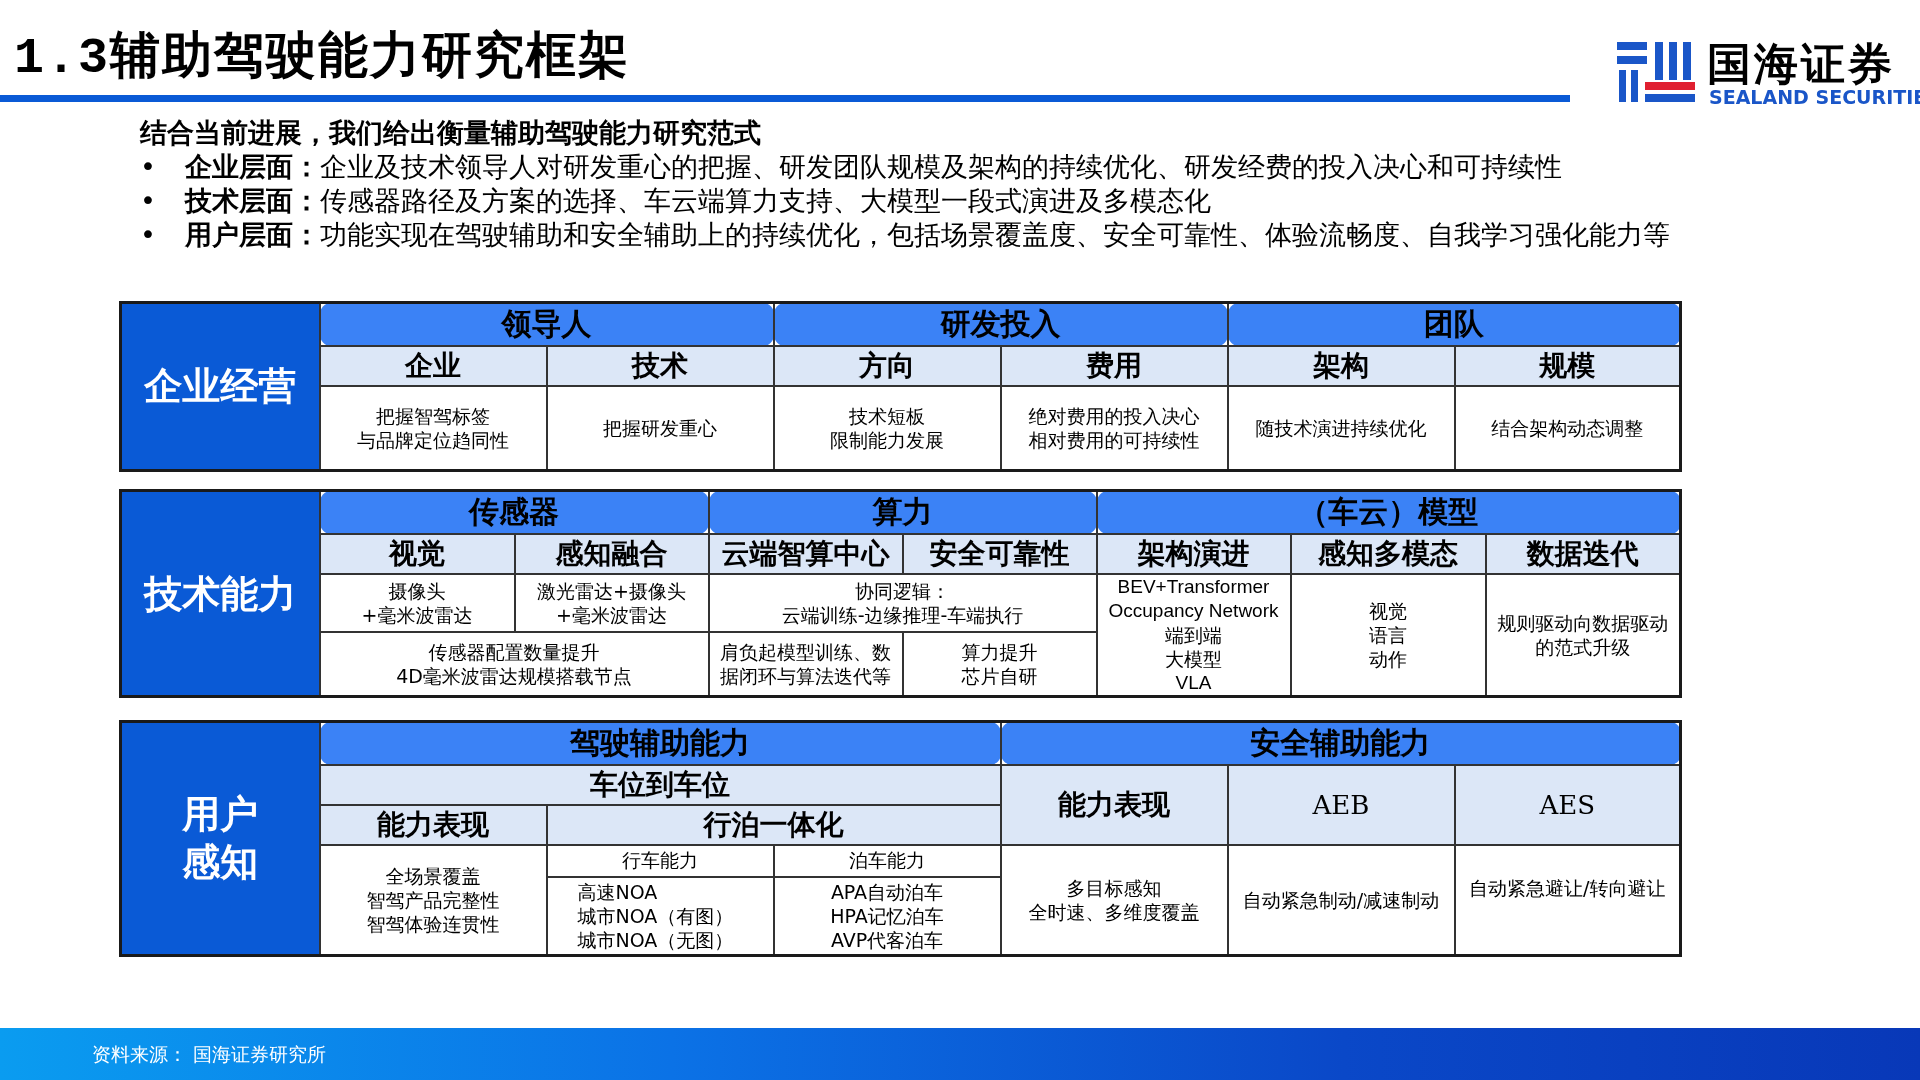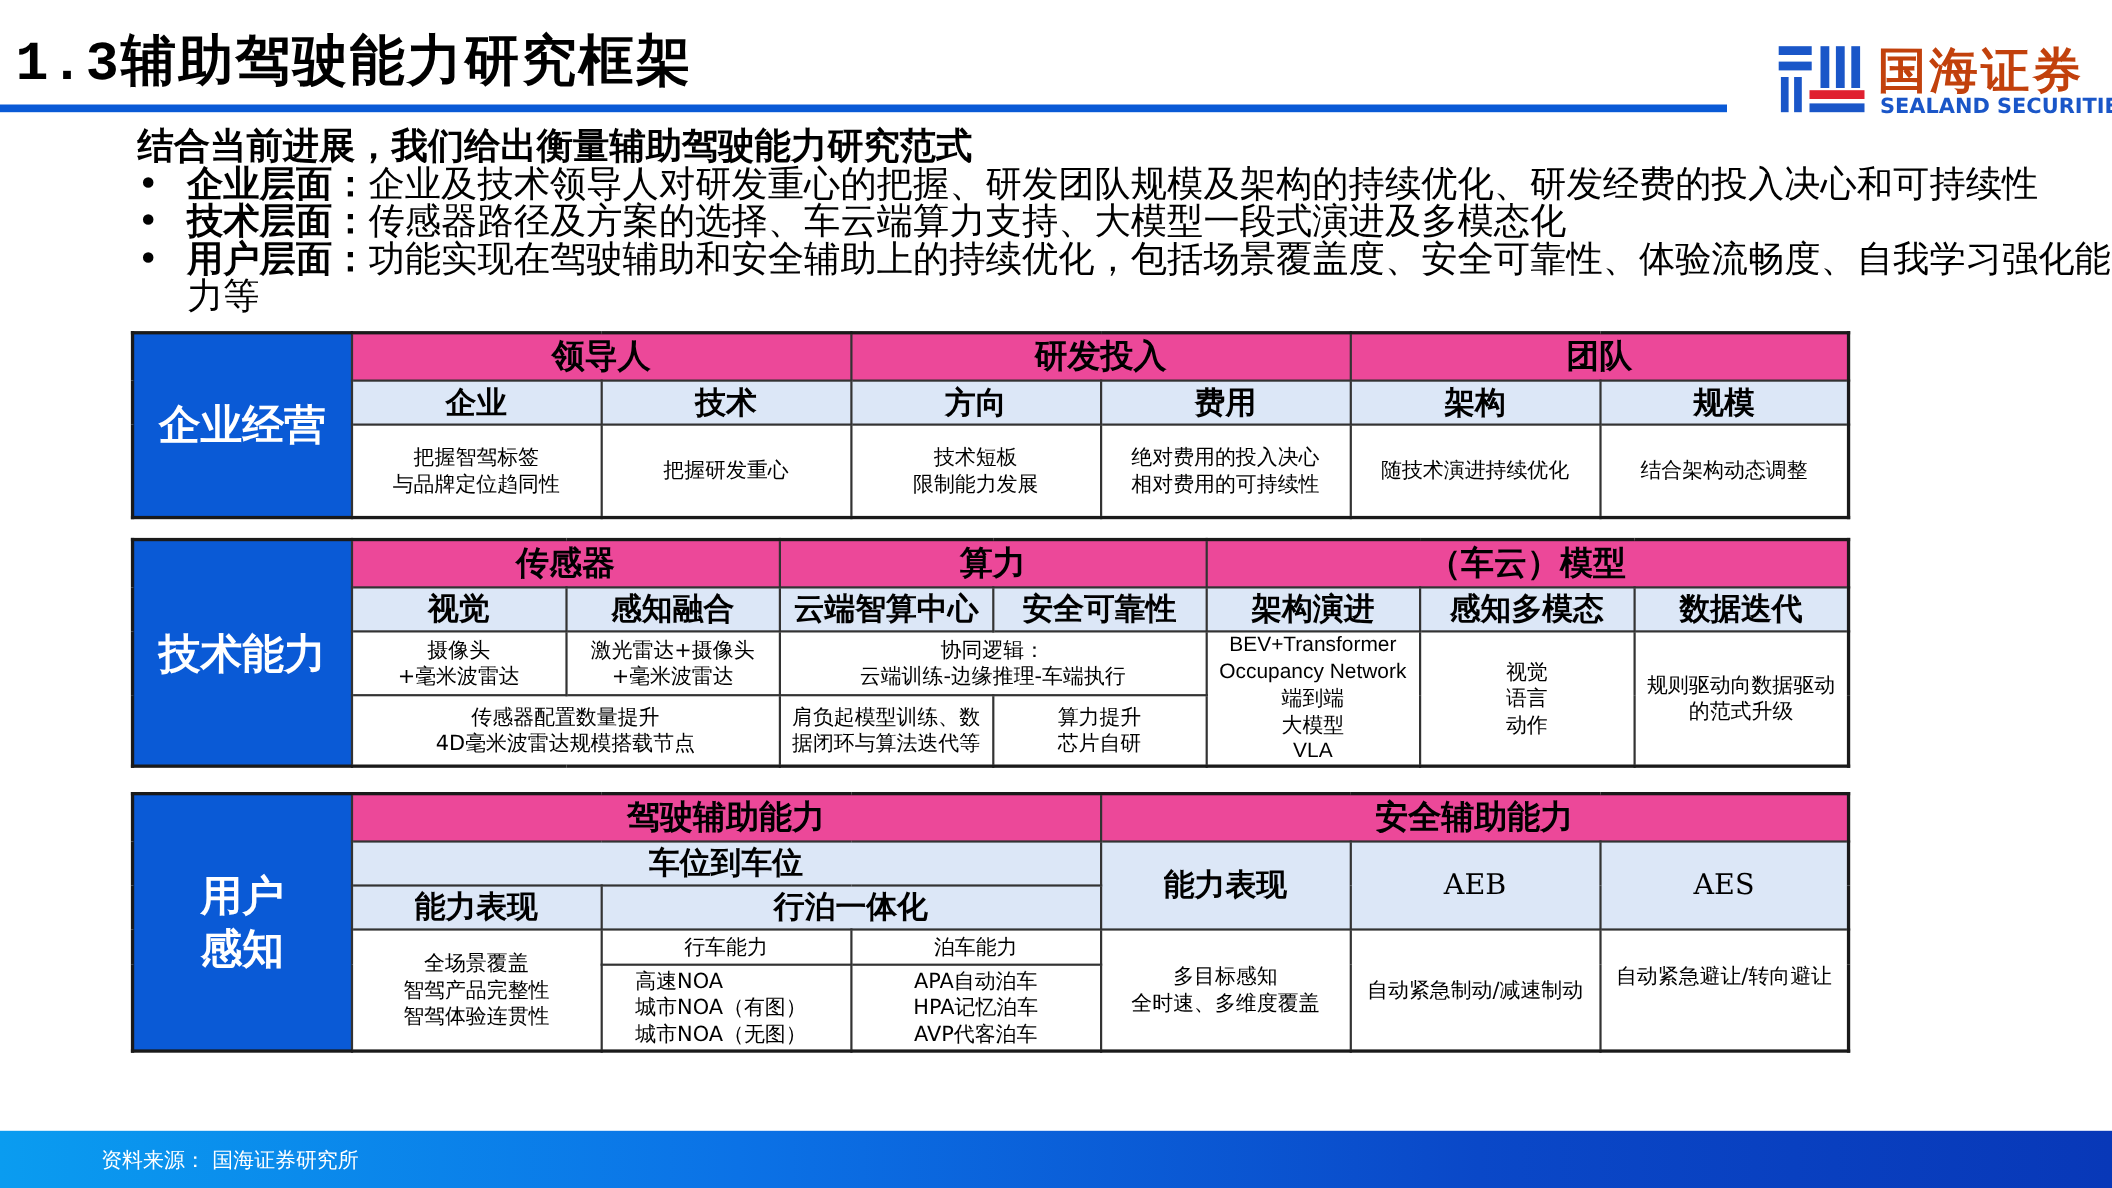--- a/index.html
+++ b/index.html
@@ -3,33 +3,33 @@
 <meta charset="utf-8">
 <style>
   * { box-sizing: border-box; margin: 0; padding: 0; }
   html, body { width: 1920px; height: 1080px; overflow: hidden; background: #ffffff; }
   body { font-family: "DejaVu Sans", "Liberation Sans", sans-serif; color: #000; position: relative; }
 
   .title { position: absolute; left: 14px; top: 22px; font-size: 50px; font-weight: bold; letter-spacing: 2px; color: #000; font-family: Liberation Mono, monospace; }
   .title-rule { position: absolute; left: 0; top: 95px; width: 1570px; height: 7px; background: #0a5ad6; }
   .logo { position: absolute; left: 1615px; top: 30px; width: 270px; height: 78px; }
   .logo-icon { position: absolute; left: 0; top: 8px; width: 82px; height: 66px; }
-  .logo-cn { position: absolute; left: 92px; top: 5px; font-size: 44px; font-weight: bold; color: #c2410c; letter-spacing: 3px; white-space: nowrap; }
+  .logo-cn { position: absolute; left: 92px; top: 5px; font-size: 44px; font-weight: bold; color: #000000; letter-spacing: 3px; white-space: nowrap; }
   .logo-en { position: absolute; left: 94px; top: 56px; font-size: 19px; font-weight: bold; color: #1a56c8; white-space: nowrap; letter-spacing: 0px; }
 
-  .intro { position: absolute; left: 125px; top: 116px; font-size: 33px; line-height: 34px; }
+  .intro { position: absolute; left: 140px; top: 116px; font-size: 27px; line-height: 34px; }
   .intro .lead { font-weight: bold; }
   .intro .bullet { position: relative; padding-left: 45px; }
   .intro .bullet .dot { position: absolute; left: 0; top: 0; }
   .intro .bullet b { font-weight: bold; }
 
   table.fw { position: absolute; border-collapse: collapse; table-layout: fixed; border: 3px solid #1a1a1a; }
   table.fw td { border: 2px solid #333; text-align: center; vertical-align: middle; padding: 0 4px; }
   td.cat { background: #0a5ad6; color: #fff; font-size: 38px; font-weight: bold; line-height: 48px; border: 3px solid #1a1a1a; }
-  td.h1 { background: #ec4899; font-size: 30px; font-weight: bold; height: 40px; }
+  td.h1 { background: #3b82f6; font-size: 30px; font-weight: bold; height: 40px; border-radius: 11px; }
   td.h2 { background: #dce7f7; font-size: 28px; font-weight: bold; height: 40px; }
   td.h2n { background: #dce7f7; font-size: 26px; font-family: "DejaVu Serif", serif; }
   td.body { background: #fff; font-size: 19px; line-height: 24px; }
   td.sub { background: #fff; font-size: 19px; height: 32px; }
   .left { text-align: left !important; padding-left: 30px !important; }
 
   .footer { position: absolute; left: 0; top: 1028px; width: 1920px; height: 64px; background: linear-gradient(90deg, #0a9cf0 0%, #0b72e6 35%, #0a48c8 70%, #0838b8 100%); }
   .footer .src { position: absolute; left: 92px; top: 14px; font-size: 19px; color: #fff; }
   .footer .disc { position: absolute; left: 1228px; top: 9px; font-size: 28px; color: #fff; }
   .footer .page { position: absolute; left: 1872px; top: 9px; font-size: 28px; color: #fff; margin-left: 48px; }

